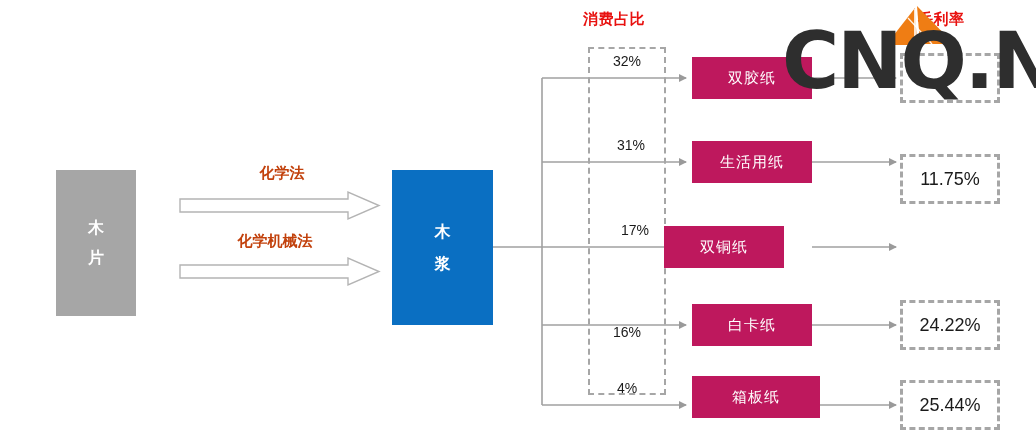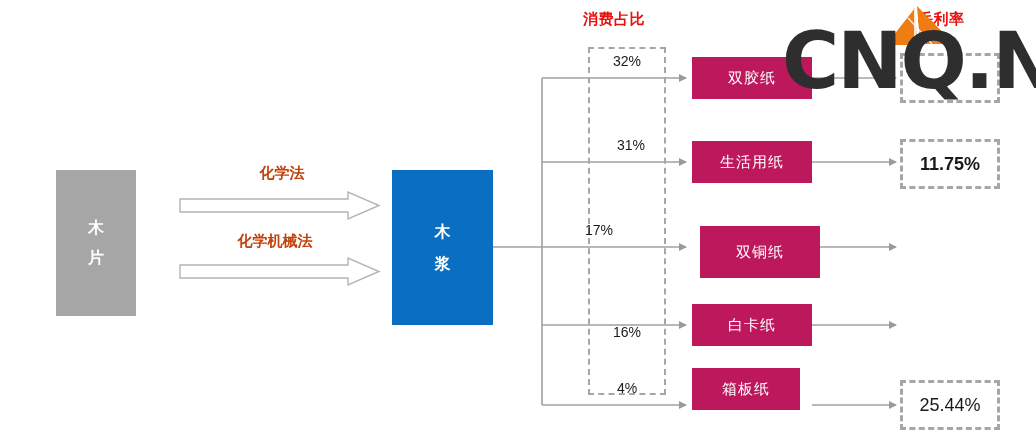--- a/index.html
+++ b/index.html
@@ -178,34 +178,35 @@
     <span>木</span>
     <span>浆</span>
   </div>
 
   <div class="abs col-head" style="left:583px; top:10px;">消费占比</div>
 
   <div class="abs share-group" style="left:588px; top:47px; width:78px; height:348px;"></div>
 
   <div class="abs share-val" style="left:588px; top:53px; width:78px;">32%</div>
   <div class="abs share-val" style="left:592px; top:137px; width:78px;">31%</div>
-  <div class="abs share-val" style="left:560px; top:222px; width:78px;">17%</div>
+  <div class="abs share-val" style="left:596px; top:222px; width:78px;">17%</div>
   <div class="abs share-val" style="left:588px; top:300px; width:78px;margin-top:24px;">16%</div>
   <div class="abs share-val" style="left:588px; top:380px; width:78px;">4%</div>
 
   <div class="abs prod-box" style="left:692px; top:57px; width:120px; height:42px;">双胶纸</div>
   <div class="abs prod-box" style="left:692px; top:141px; width:120px; height:42px;">生活用纸</div>
-  <div class="abs prod-box" style="left:700px; top:226px; width:120px; height:52px;">双铜纸</div>
+  <div class="abs prod-box" style="left:664px; top:226px; width:120px; height:42px;">双铜纸</div>
   <div class="abs prod-box" style="left:692px; top:304px; width:120px; height:42px;">白卡纸</div>
-  <div class="abs prod-box" style="left:692px; top:368px; width:108px; height:42px;text-align:center;">箱板纸</div>
+  <div class="abs prod-box" style="left:692px; top:376px; width:128px; height:42px;text-align:center;">箱板纸</div>
 
   <div class="abs col-head" style="left:918px; top:10px;">毛利率</div>
 
   <div class="abs margin-box" style="left:900px; top:53px; width:100px; height:50px;"></div>
-  <div class="abs margin-box" style="left:900px; top:139px; width:100px; height:50px;font-weight:bold;">11.75%</div>
+  <div class="abs margin-box" style="left:900px; top:154px; width:100px; height:50px;">11.75%</div>
+  <div class="abs margin-box" style="left:900px; top:300px; width:100px; height:50px;">24.22%</div>
   <div class="abs margin-box" style="left:900px; top:380px; width:100px; height:50px;">25.44%</div>
 
   <svg class="abs" style="left:884px; top:4px; width:72px; height:44px;" viewBox="0 0 72 44">
     <path d="M33,2 L70,40 L36,40 Z" fill="#ef7d14"></path>
     <path d="M31,4 L2,41 L33,41 Z" fill="#ef7d14"></path>
     <path d="M31,5 L31,40" stroke="#ffffff" stroke-width="1.6" fill="none"></path>
     <path d="M24,14 L48,40" stroke="#ffffff" stroke-width="1.3" fill="none" opacity="0.9"></path>
   </svg>
 
   <div class="abs" style="left:782px; top:22px; width:260px; height:76px;">

